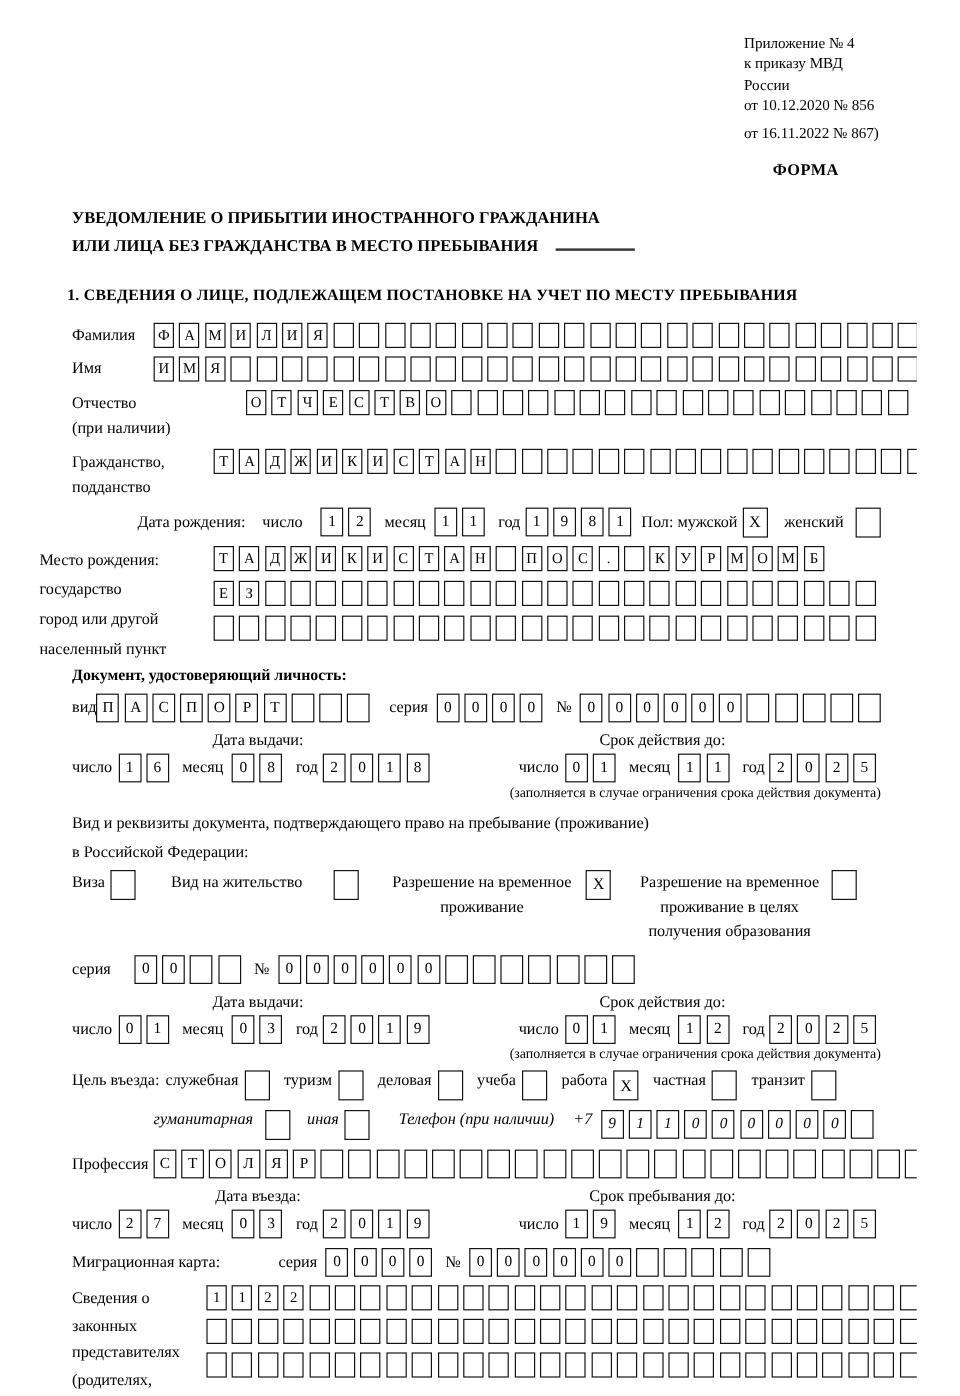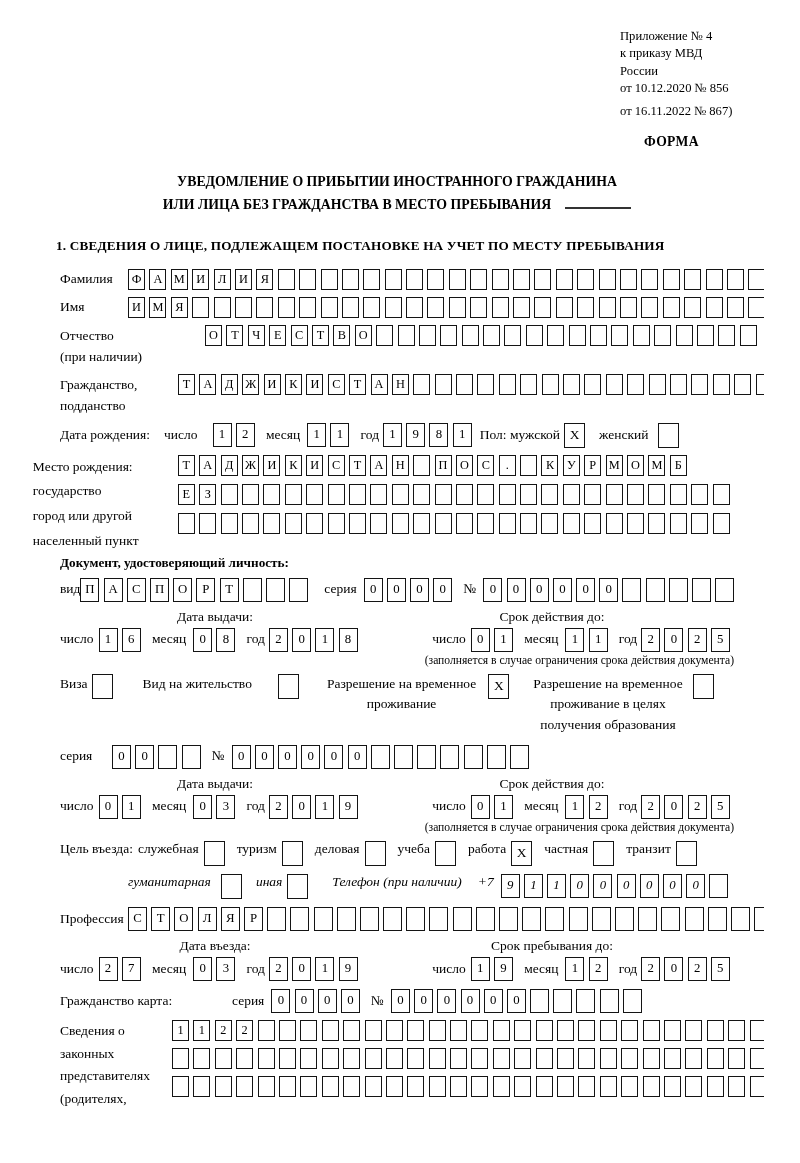--- a/index.html
+++ b/index.html
@@ -6,21 +6,21 @@
   .page{
     width:764px;height:1163px;box-sizing:border-box;
     padding:28px 30px 0 60px;background:#fff;color:#000;
     font-family:"Liberation Serif","DejaVu Serif",serif;
     font-size:13.5px;line-height:1.25;overflow:hidden;position:relative;
   }
   
   .hdr{margin-left:560px;font-size:12.6px;line-height:1.38;}
   .hdr .gap{height:5px;}
   .forma{text-align:right;font-weight:bold;font-size:13.6px;margin:14px 35px 0 0;letter-spacing:.4px;}
-  .title{font-weight:bold;text-align:center;font-size:13.8px;margin-top:20px;line-height:1.65;}
+  .title{font-weight:bold;font-size:13.8px;margin-top:20px;line-height:1.65;}
   .blank-line{display:inline-block;width:66px;border-bottom:2px solid #333;height:2px;margin-left:14px;}
   .sec-head{font-weight:bold;font-size:13.2px;margin:22px 0 14px -4px;letter-spacing:.2px;}
   
   .cells{display:flex;flex-wrap:nowrap;}
   .cell{
     display:inline-flex;align-items:center;justify-content:center;
     width:17px;height:21px;box-sizing:border-box;border:1.6px solid #141414;
     margin-right:4.4px;font-size:12.3px;flex:0 0 auto;background:#fff;
   }
   .cell.b{width:19px;height:24px;border-width:1.8px;margin-right:4.2px;font-size:12.8px;}
@@ -218,21 +218,21 @@
         <span class="cell"></span>
         <span class="cell"></span>
         <span class="cell"></span>
         <span class="cell"></span>
         <span class="cell"></span>
         <span class="cell"></span>
         <span class="cell"></span>
       </span>
   </div>
 
-  <div class="row" style="margin-top:4px;">
+  <div class="row" style="margin-top:4px;justify-content:flex-end;">
     <span>Дата рождения:</span>
     <span class="mllbl" style="margin-left:14px;">число</span>
     <span class="cells" style="margin-left:8px;">
         <span class="cell b">1</span>
         <span class="cell b">2</span>
       </span>
     <span class="mllbl">месяц</span>
     <span class="cells">
         <span class="cell b">1</span>
         <span class="cell b">1</span>
@@ -423,20 +423,24 @@
             <span class="cell b">2</span>
             <span class="cell b">0</span>
             <span class="cell b">2</span>
             <span class="cell b">5</span>
           </span>
       </span>
     </div>
     <div class="dnote">(заполняется в случае ограничения срока действия документа)</div>
   </div>
 
+  <div class="restext">
+    <div>Вид и реквизиты документа, подтверждающего право на пребывание (проживание)</div>
+    <div>в Российской Федерации:</div>
+  </div>
 
   <div class="resrow">
     <span class="resitem">
       <span class="txt">Виза</span>
       <span class="cbx" style="margin-left:4px;"></span>
     </span>
     <span class="resitem" style="margin-left:30px;">
       <span class="txt">Вид на жительство</span>
       <span class="cbx" style="margin-left:26px;"></span>
     </span>
@@ -645,21 +649,21 @@
             <span class="cell b">2</span>
             <span class="cell b">0</span>
             <span class="cell b">2</span>
             <span class="cell b">5</span>
           </span>
       </span>
     </div>
   </div>
 
   <div class="row">
-    <span style="width:172px;">Гражданство карта:</span>
+    <span style="width:172px;">Миграционная карта:</span>
     <span class="mllbl" style="margin-left:0;">серия</span>
     <span class="cells">
         <span class="cell b">0</span>
         <span class="cell b">0</span>
         <span class="cell b">0</span>
         <span class="cell b">0</span>
       </span>
     <span class="mllbl">№</span>
     <span class="cells">
         <span class="cell b">0</span>

